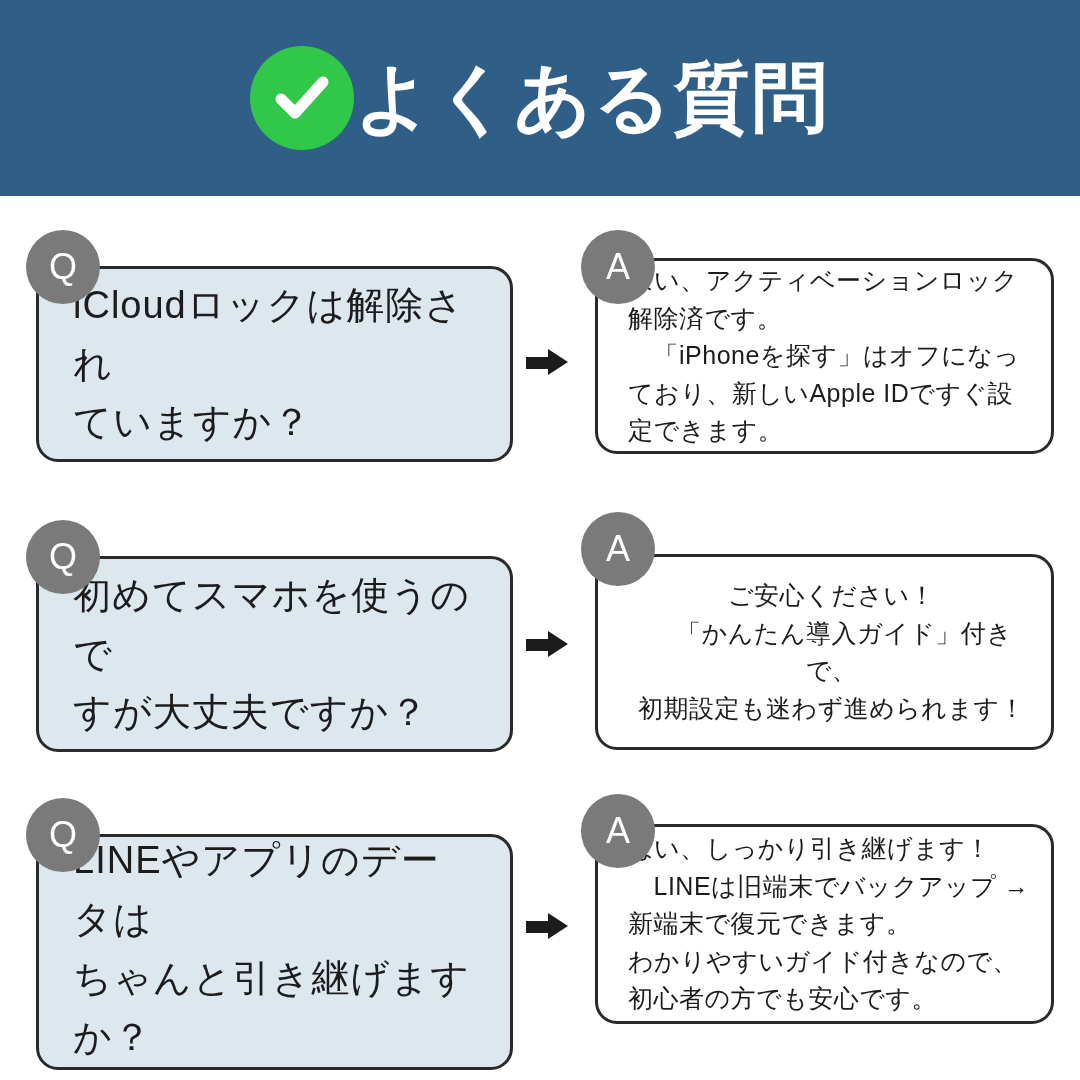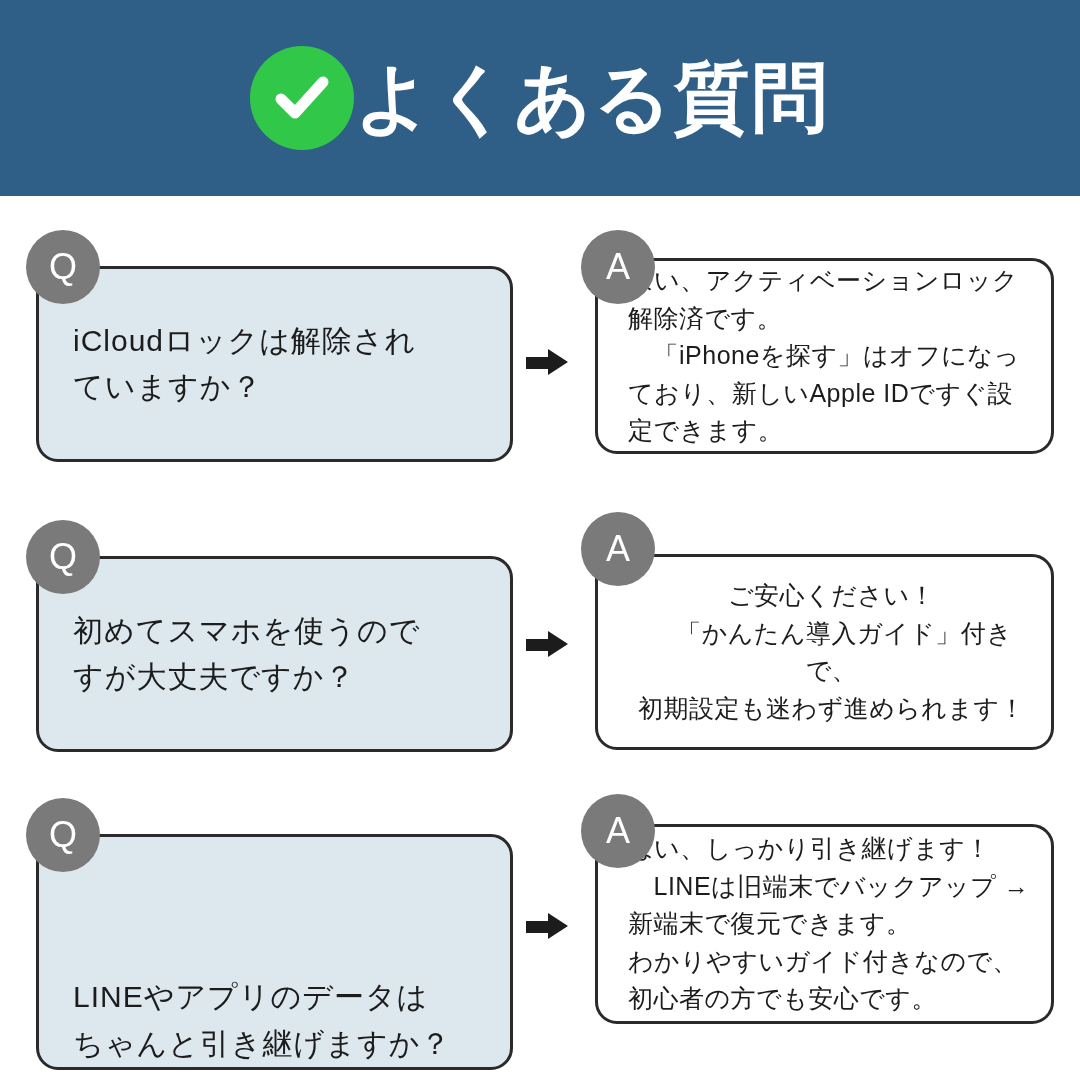--- a/index.html
+++ b/index.html
@@ -54,21 +54,21 @@
   .q-box {
     position: absolute; left: 10px; top: 36px;
     width: 477px; height: 196px;
     background: #dce7ee;
     border: 3px solid #2a2a2a;
     border-radius: 22px;
     display: flex; align-items: center;
     padding: 0 34px;
   }
   .q-text {
-    font-size: 30px;
+    font-size: 38px;
     line-height: 1.55;
     color: #1c1c1c;
     letter-spacing: 1px;
     white-space: pre-line;
   }
   .badge {
     position: absolute;
     width: 74px; height: 74px;
     border-radius: 50%;
     background: #7a7a7a;

